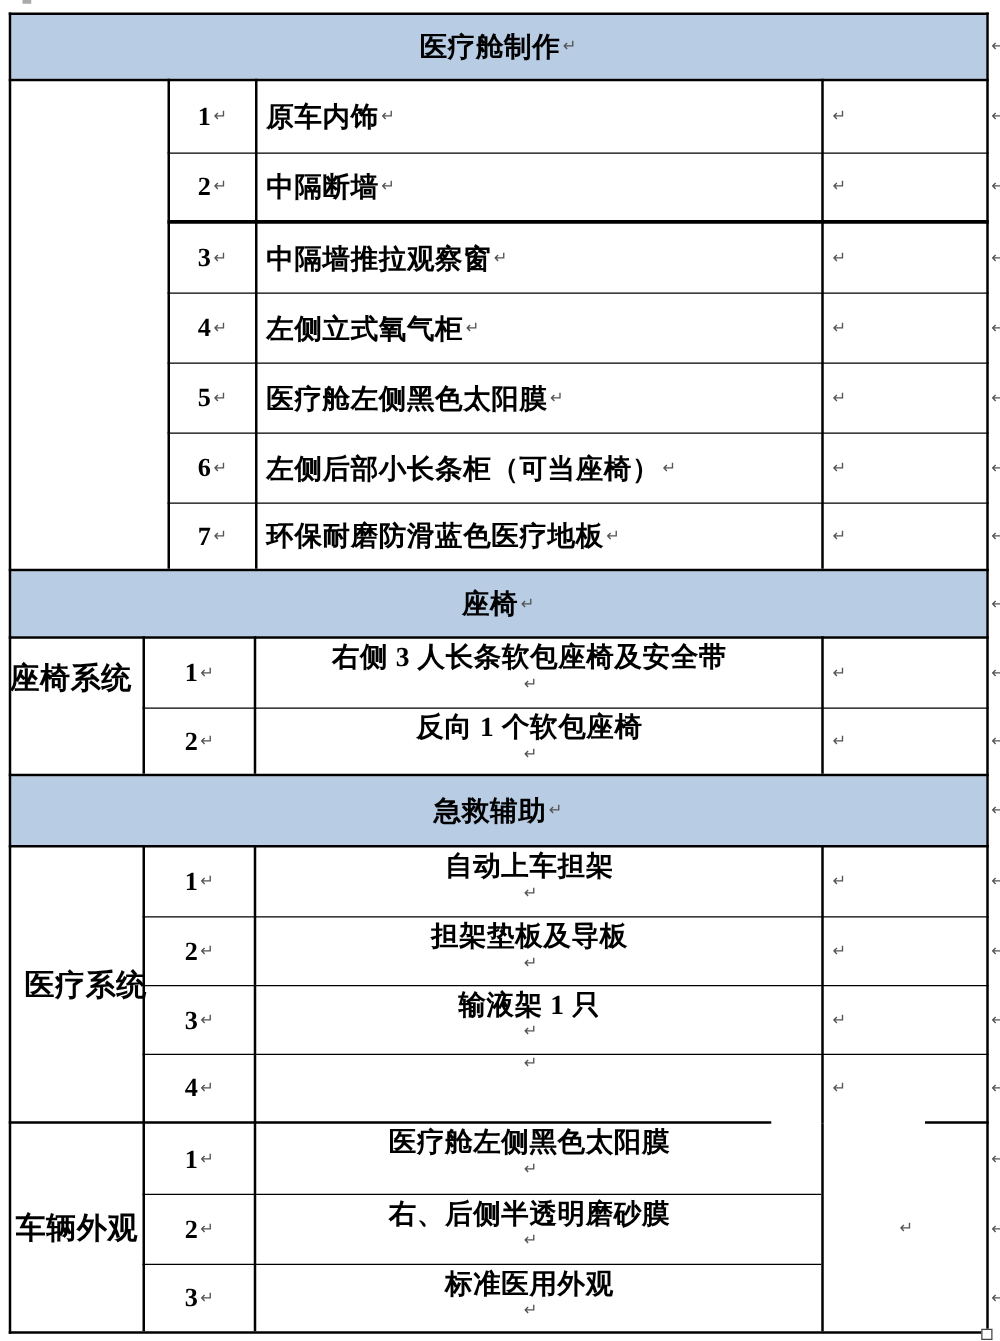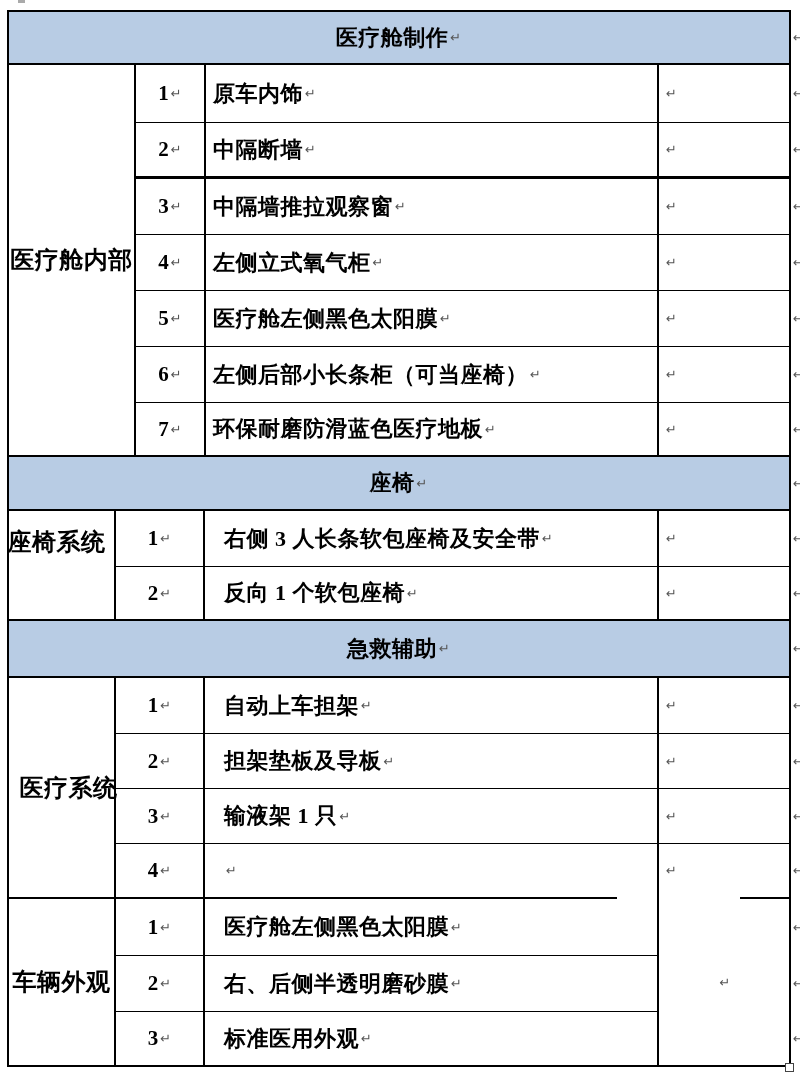--- a/index.html
+++ b/index.html
@@ -3,21 +3,21 @@
 <meta charset="utf-8">
 <style>
   html,body{margin:0;padding:0;background:#fff;}
   #canvas{position:relative;width:800px;height:1073px;background:#fff;overflow:hidden;
           font-family:"Liberation Serif","DejaVu Serif",serif;color:#000;}
   .c{position:absolute;display:flex;align-items:center;}
   .num{justify-content:center;}
   .na{left:135px;width:70px;}
   .nb{left:115px;width:89px;}
   .da{left:213px;width:440px;}
-  .db{left:224px;width:441px;}
+  .db{left:203px;width:441px;flex-direction:column;}
   .e{left:659px;width:60px;padding-left:5px;}
   .ec{left:659px;width:130px;justify-content:center;}
   .r{left:791px;width:9px;}
   .t{font-size:22px;font-weight:bold;letter-spacing:.5px;white-space:nowrap;text-align:right;}
   .num .t{font-size:21px;letter-spacing:0;}
   .lbl{left:9px;justify-content:center;font-size:24px;font-weight:bold;letter-spacing:0;}
   .hdr{left:9px;width:780px;justify-content:center;font-size:24px;font-weight:bold;letter-spacing:1px;}
   .l{position:absolute;background:#000;}
   .pil{font-family:"DejaVu Sans","Liberation Sans",sans-serif;font-size:13px;color:#555;
        margin-left:2px;font-weight:normal;line-height:1;}
@@ -37,23 +37,20 @@
     </div>
   <div class="c hdr" style="top: 457px; height: 52px; background: rgb(184, 204, 228);">
       <span class="t">座椅</span>
       <span class="pil">↵</span>
     </div>
   <div class="c hdr" style="top: 621px; height: 55px; background: rgb(184, 204, 228);">
       <span class="t">急救辅助</span>
       <span class="pil">↵</span>
     </div>
 
-  <div class="c lbl" style="top:65px;height:390px;width:125px">
-      <span class="t" style="font-size:24px">医疗舱内部</span>
-    </div>
   <div class="c lbl" style="top:488px;height:108px;width:95px">
       <span class="t" style="font-size:24px">座椅系统</span>
     </div>
   <div class="c lbl" style="top:678px;height:219px;width:119px">
       <span class="t" style="font-size:24px">医疗系统</span>
     </div>
   <div class="c lbl" style="top:899px;height:166px;width:105px">
       <span class="t" style="font-size:24px">车辆外观</span>
     </div>
 

